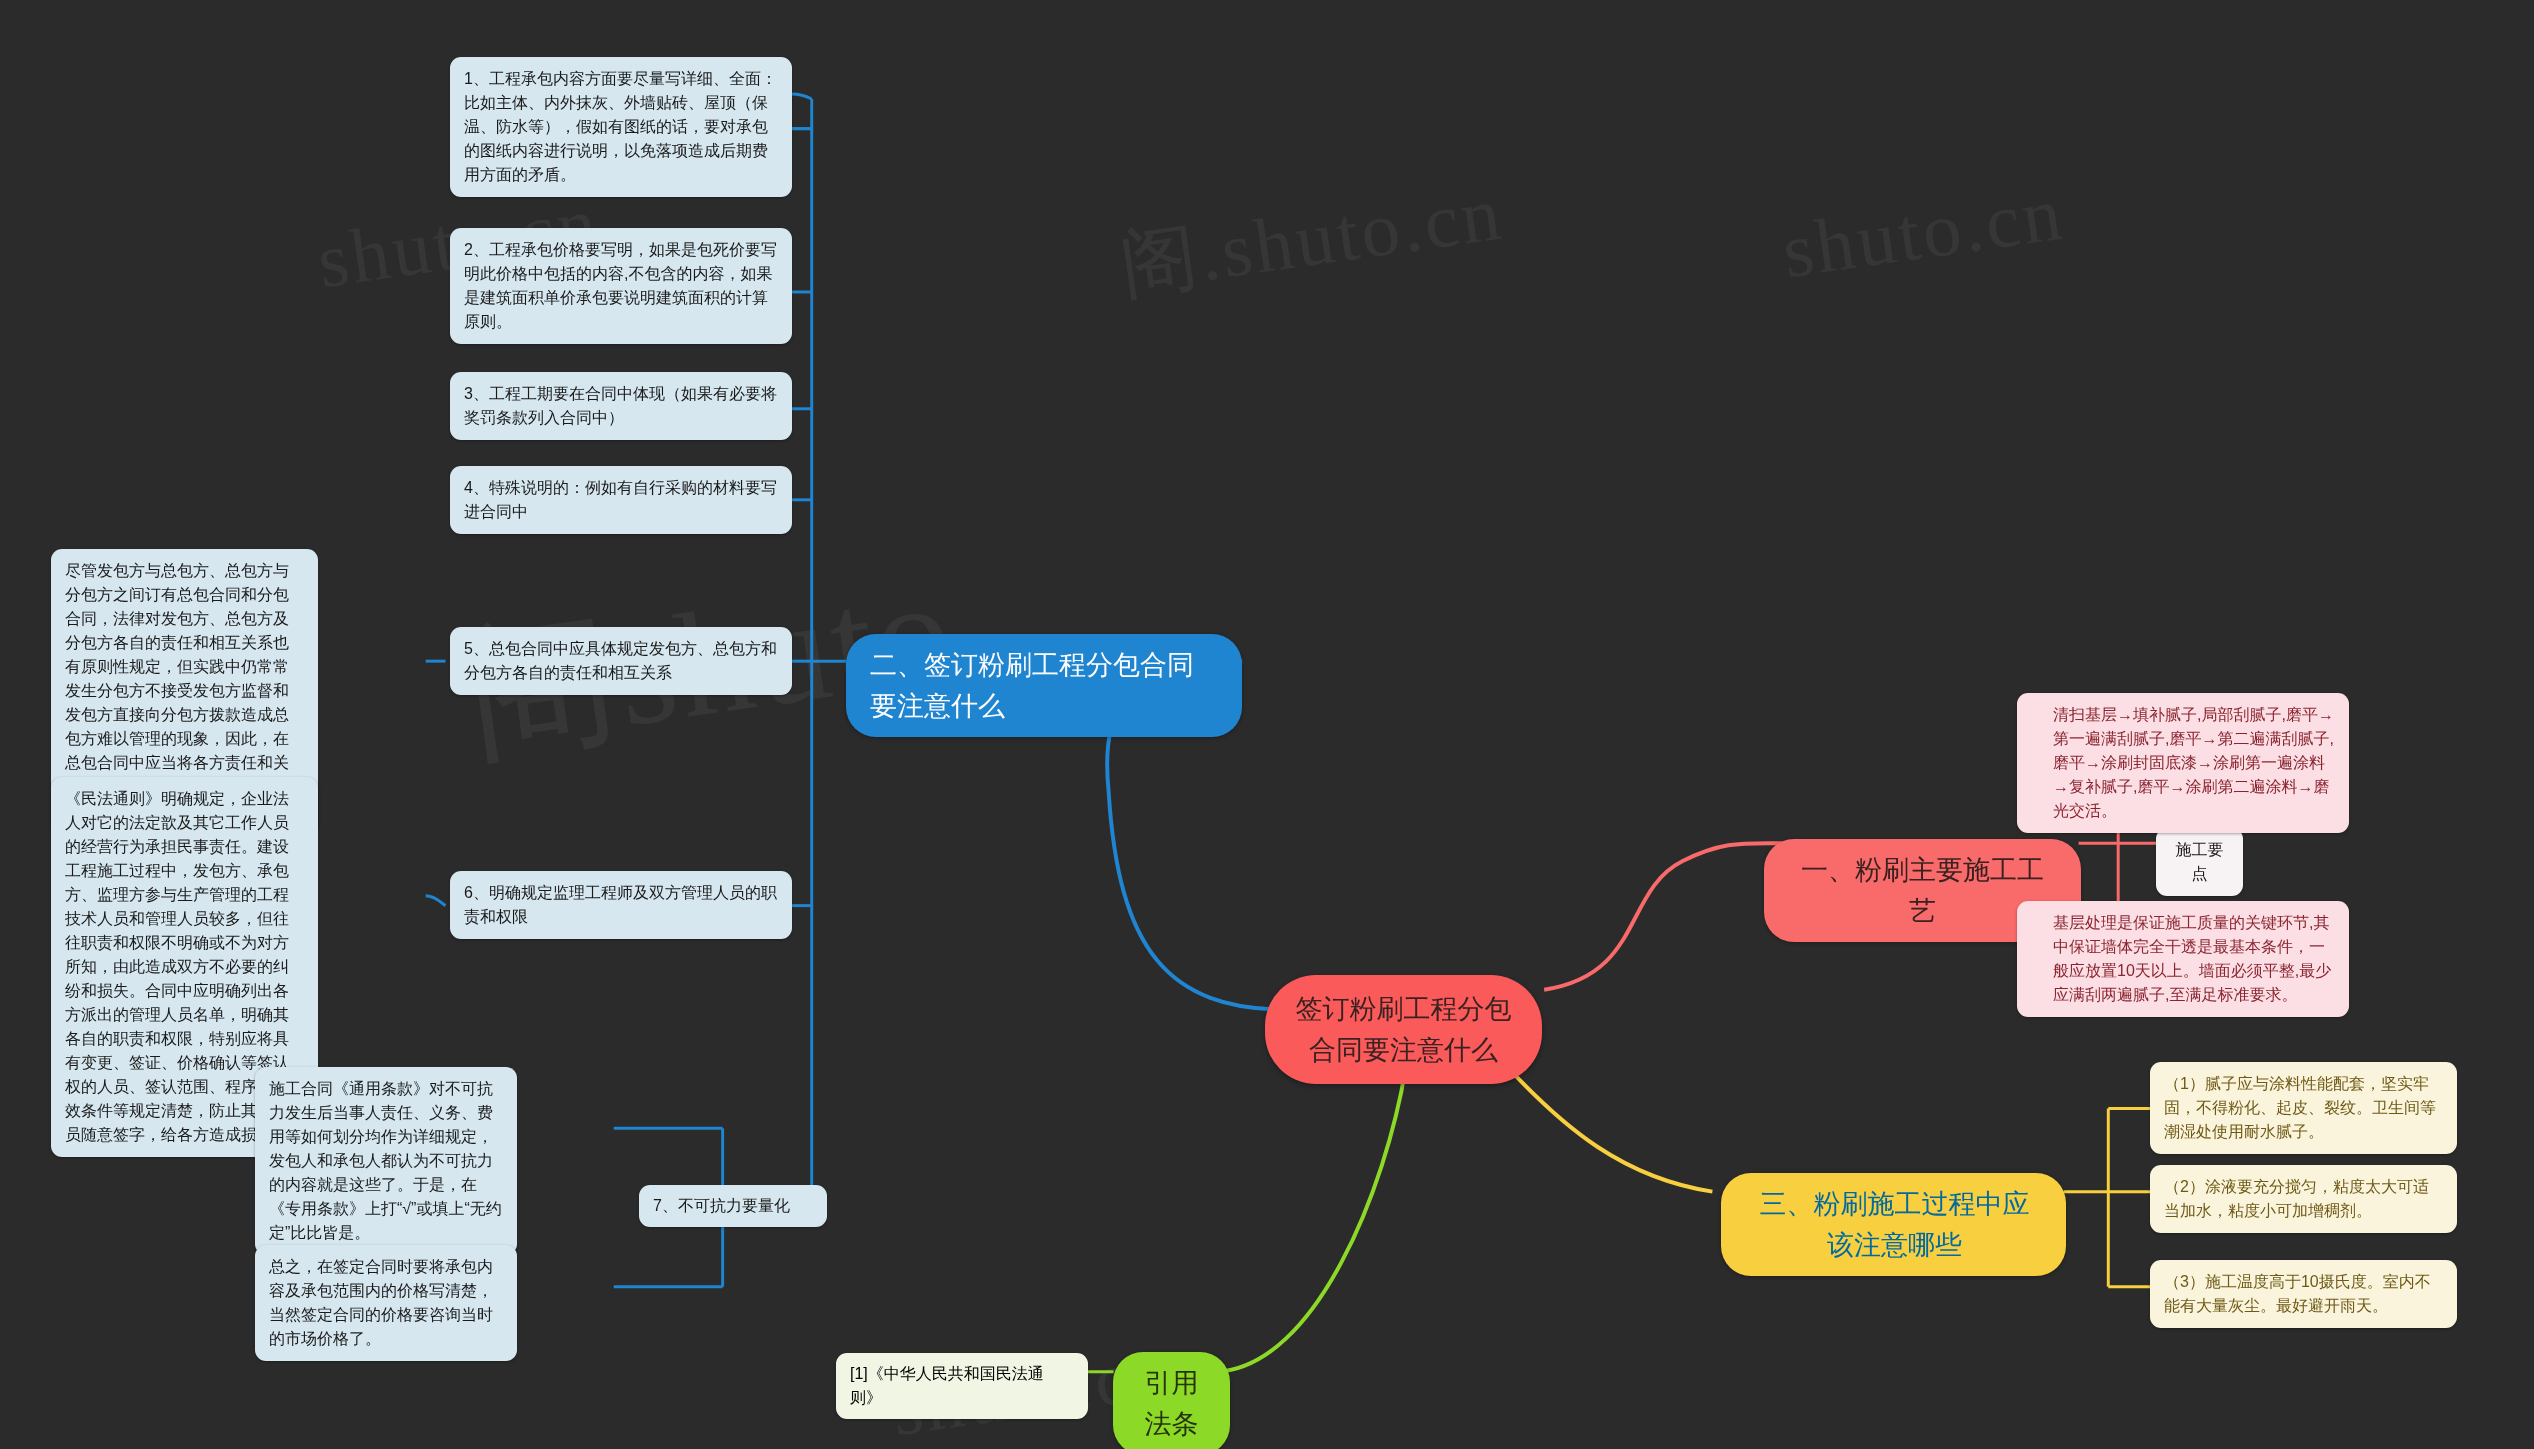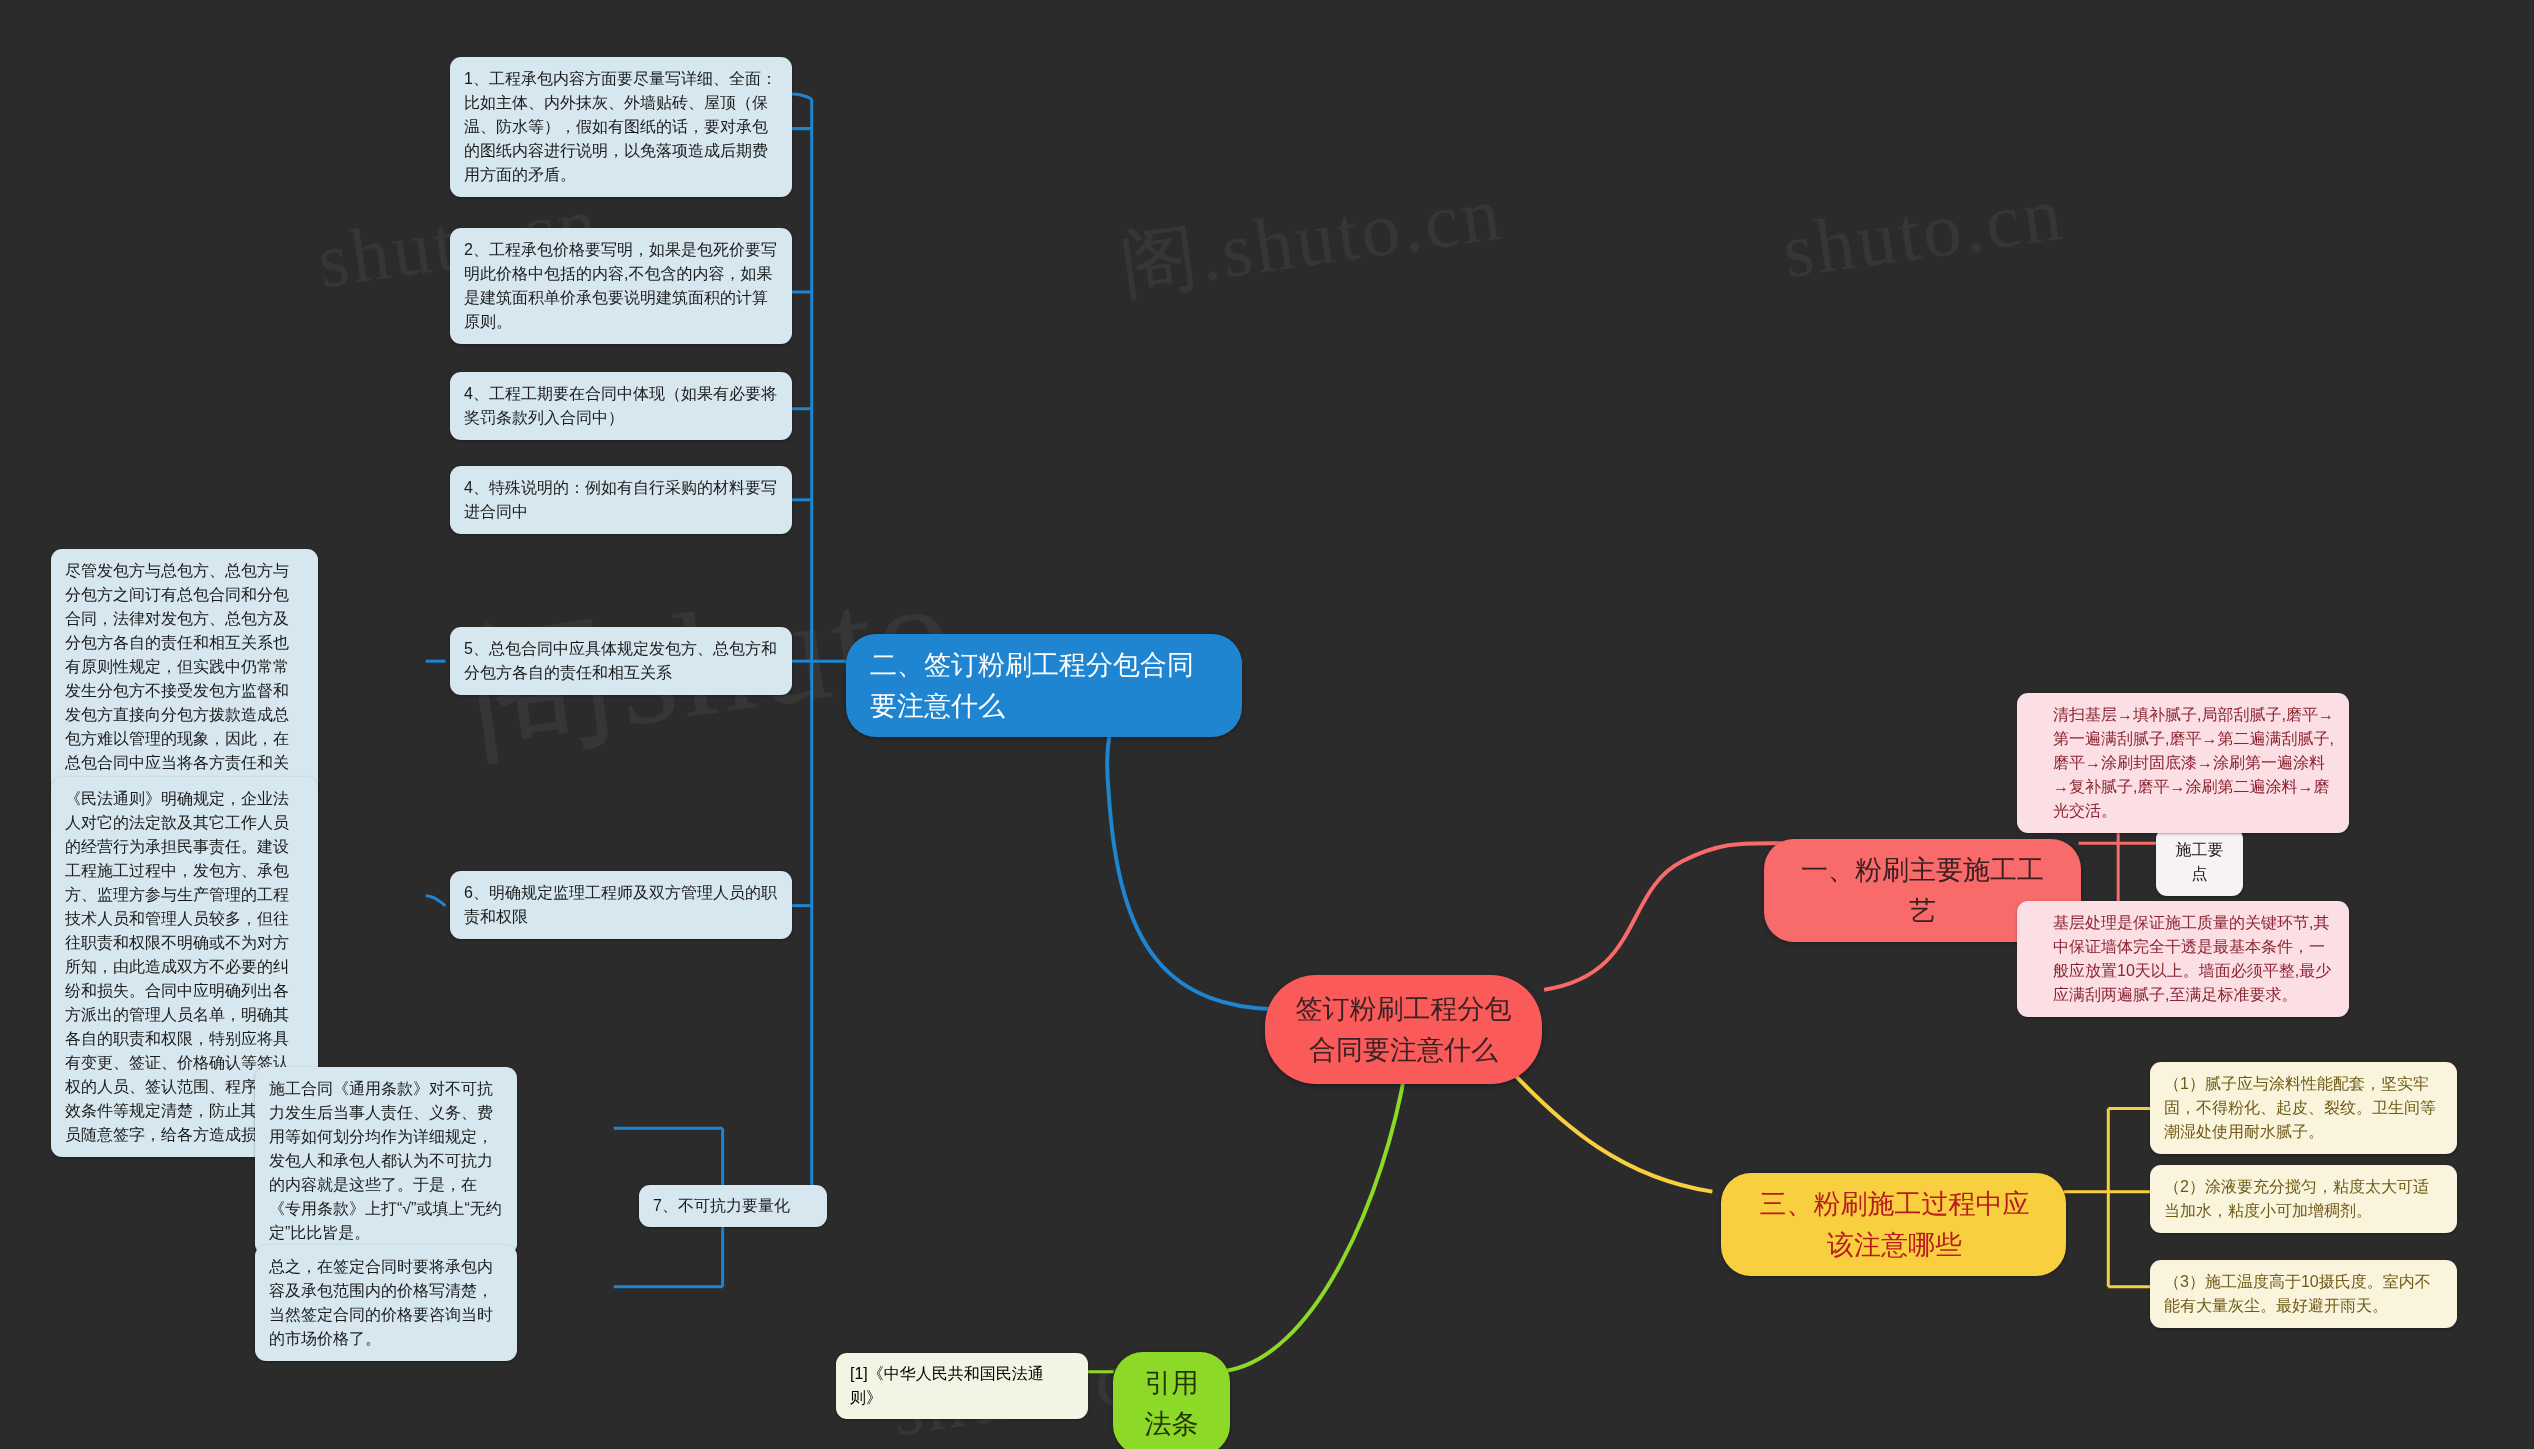--- a/index.html
+++ b/index.html
@@ -50,21 +50,21 @@
 
   
   .pill {
     border-radius: 30px;
     font-size: 27px;
     padding: 11px 24px;
     box-shadow: 0 1px 4px rgba(0,0,0,.3);
   }
   .pill.red    { background: #f96a6a; color: #3a2020; margin-top: 14px; }
   .pill.blue   { background: #1f85d0; color: #ffffff; }
-  .pill.yellow { background: #f7cf3f; color: #b91c1c; padding-left: 26px; }
+  .pill.yellow { background: #f7cf3f; color: #0369a1; padding-left: 26px; }
   .pill.green  { background: #8dd927; color: #24350a; }
 
   
   .leaf {
     border-radius: 11px;
     font-size: 16px;
     padding: 10px 14px;
     box-shadow: 0 1px 3px rgba(0,0,0,.33);
   }
   .leaf.blue   { background: #d6e7f0; color: #1a1a1a; }
@@ -141,21 +141,21 @@
 
   <div class="node leaf blue" style="left:450px;top:57px;width:342px;">
     <span class="txt">1、工程承包内容方面要尽量写详细、全面：比如主体、内外抹灰、外墙贴砖、屋顶（保温、防水等），假如有图纸的话，要对承包的图纸内容进行说明，以免落项造成后期费用方面的矛盾。</span>
   </div>
 
   <div class="node leaf blue" style="left:450px;top:228px;width:342px;">
     <span class="txt">2、工程承包价格要写明，如果是包死价要写明此价格中包括的内容,不包含的内容，如果是建筑面积单价承包要说明建筑面积的计算原则。</span>
   </div>
 
   <div class="node leaf blue" style="left:450px;top:372px;width:342px;">
-    <span class="txt">4、工程工期要在合同中体现（如果有必要将奖罚条款列入合同中）</span>
+    <span class="txt">3、工程工期要在合同中体现（如果有必要将奖罚条款列入合同中）</span>
   </div>
 
   <div class="node leaf blue" style="left:450px;top:466px;width:342px;">
     <span class="txt">4、特殊说明的：例如有自行采购的材料要写进合同中</span>
   </div>
 
   <div class="node leaf blue" style="left:450px;top:627px;width:342px;">
     <span class="txt">5、总包合同中应具体规定发包方、总包方和分包方各自的责任和相互关系</span>
   </div>
 

